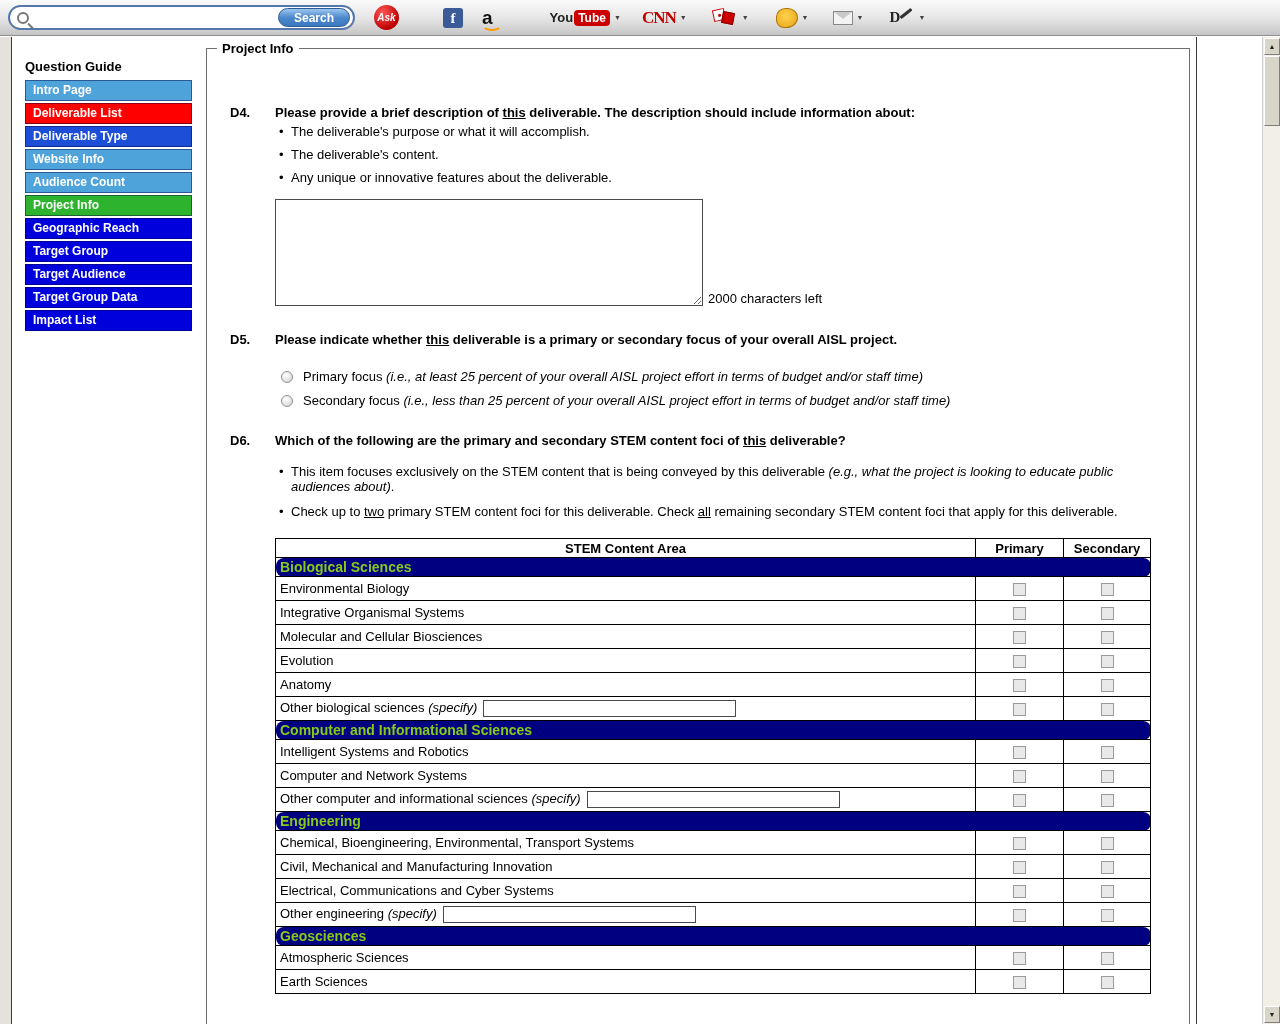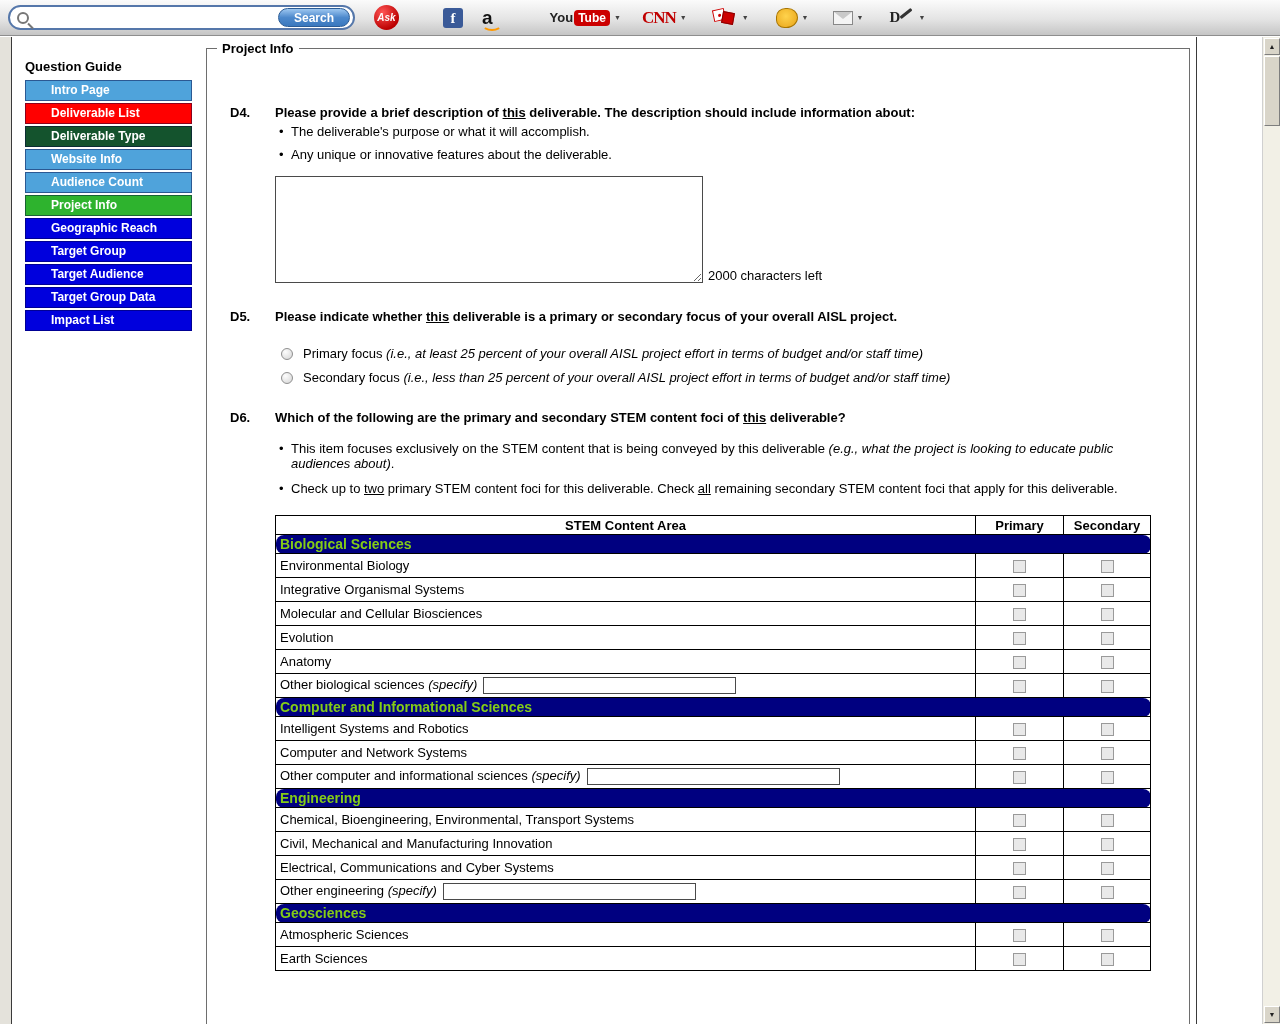--- a/index.html
+++ b/index.html
@@ -57,21 +57,21 @@
 
   
   .left-strip { position:absolute; top:37px; left:0; width:11px; height:987px; background:#E4E2DB; }
   .page { position:absolute; top:37px; left:11px; width:1186px; height:987px; background:#FFF;
     border-left:1px solid #3A3A3A; border-right:1px solid #3A3A3A; overflow:hidden; }
 
   
   .sidebar { position:absolute; left:13px; top:22px; width:167px; }
   .sidebar-title { font-size:13px; font-weight:bold; color:#000; margin-bottom:6px; }
   .sidebar-item { height:21px; margin-bottom:2px; color:#FFF; font-weight:bold; font-size:12px;
-    line-height:19px; padding-left:25px; border:1px solid rgba(0,0,60,0.45); cursor:pointer; }
+    line-height:19px; padding-left:7px; border:1px solid rgba(0,0,60,0.45); cursor:pointer; }
 
   
   .fs { position:absolute; left:194px; top:11px; width:984px; height:1100px; border:1px solid #6E6E6E; }
   .fs-legend { position:absolute; top:-8px; left:10px; background:#FFF; padding:0 5px;
     font-size:13px; font-weight:bold; color:#000; }
   .fs-content { padding:0 20px 0 23px; }
 
   .qrow { display:flex; font-size:13px; font-weight:bold; }
   .qnum { width:45px; flex:0 0 auto; }
   .qtext { flex:1; }
@@ -175,21 +175,21 @@
 
 <div class="left-strip"></div>
 
 <div class="page">
 
   <div class="sidebar">
     <div class="sidebar-title">Question Guide</div>
     <nav>
         <div class="sidebar-item" style="background: rgb(79, 163, 219);">Intro Page</div>
         <div class="sidebar-item" style="background: rgb(255, 0, 0);">Deliverable List</div>
-        <div class="sidebar-item" style="background: #14532d;">Deliverable Type</div>
+        <div class="sidebar-item" style="background: #1d4ed8;">Deliverable Type</div>
         <div class="sidebar-item" style="background: rgb(79, 163, 219);">Website Info</div>
         <div class="sidebar-item" style="background: rgb(79, 163, 219);">Audience Count</div>
         <div class="sidebar-item" style="background: rgb(46, 179, 46);">Project Info</div>
         <div class="sidebar-item" style="background: rgb(0, 0, 221);">Geographic Reach</div>
         <div class="sidebar-item" style="background: rgb(0, 0, 221);">Target Group</div>
         <div class="sidebar-item" style="background: rgb(0, 0, 221);">Target Audience</div>
         <div class="sidebar-item" style="background: rgb(0, 0, 221);">Target Group Data</div>
         <div class="sidebar-item" style="background: rgb(0, 0, 221);">Impact List</div>
       </nav>
   </div>
@@ -200,20 +200,23 @@
 
       <div class="qrow d4-q">
         <span class="qnum">D4.</span>
         <span class="qtext"><span>Please provide a brief description of </span><span class="u">this</span><span> deliverable. The description should include information about:</span></span>
       </div>
       <div class="bullets bullets-spread">
         <div class="bullet">
             <span>The deliverable's purpose or what it will accomplish.</span>
           </div>
         <div class="bullet">
+            <span>The deliverable's content.</span>
+          </div>
+        <div class="bullet">
             <span>Any unique or innovative features about the deliverable.</span>
           </div>
       </div>
       <div class="ta-wrap">
         <textarea class="desc-ta" style=""></textarea>
         <span class="chars-left">2000 characters left</span>
       </div>
 
       <div class="qrow d5-q">
         <span class="qnum">D5.</span>

